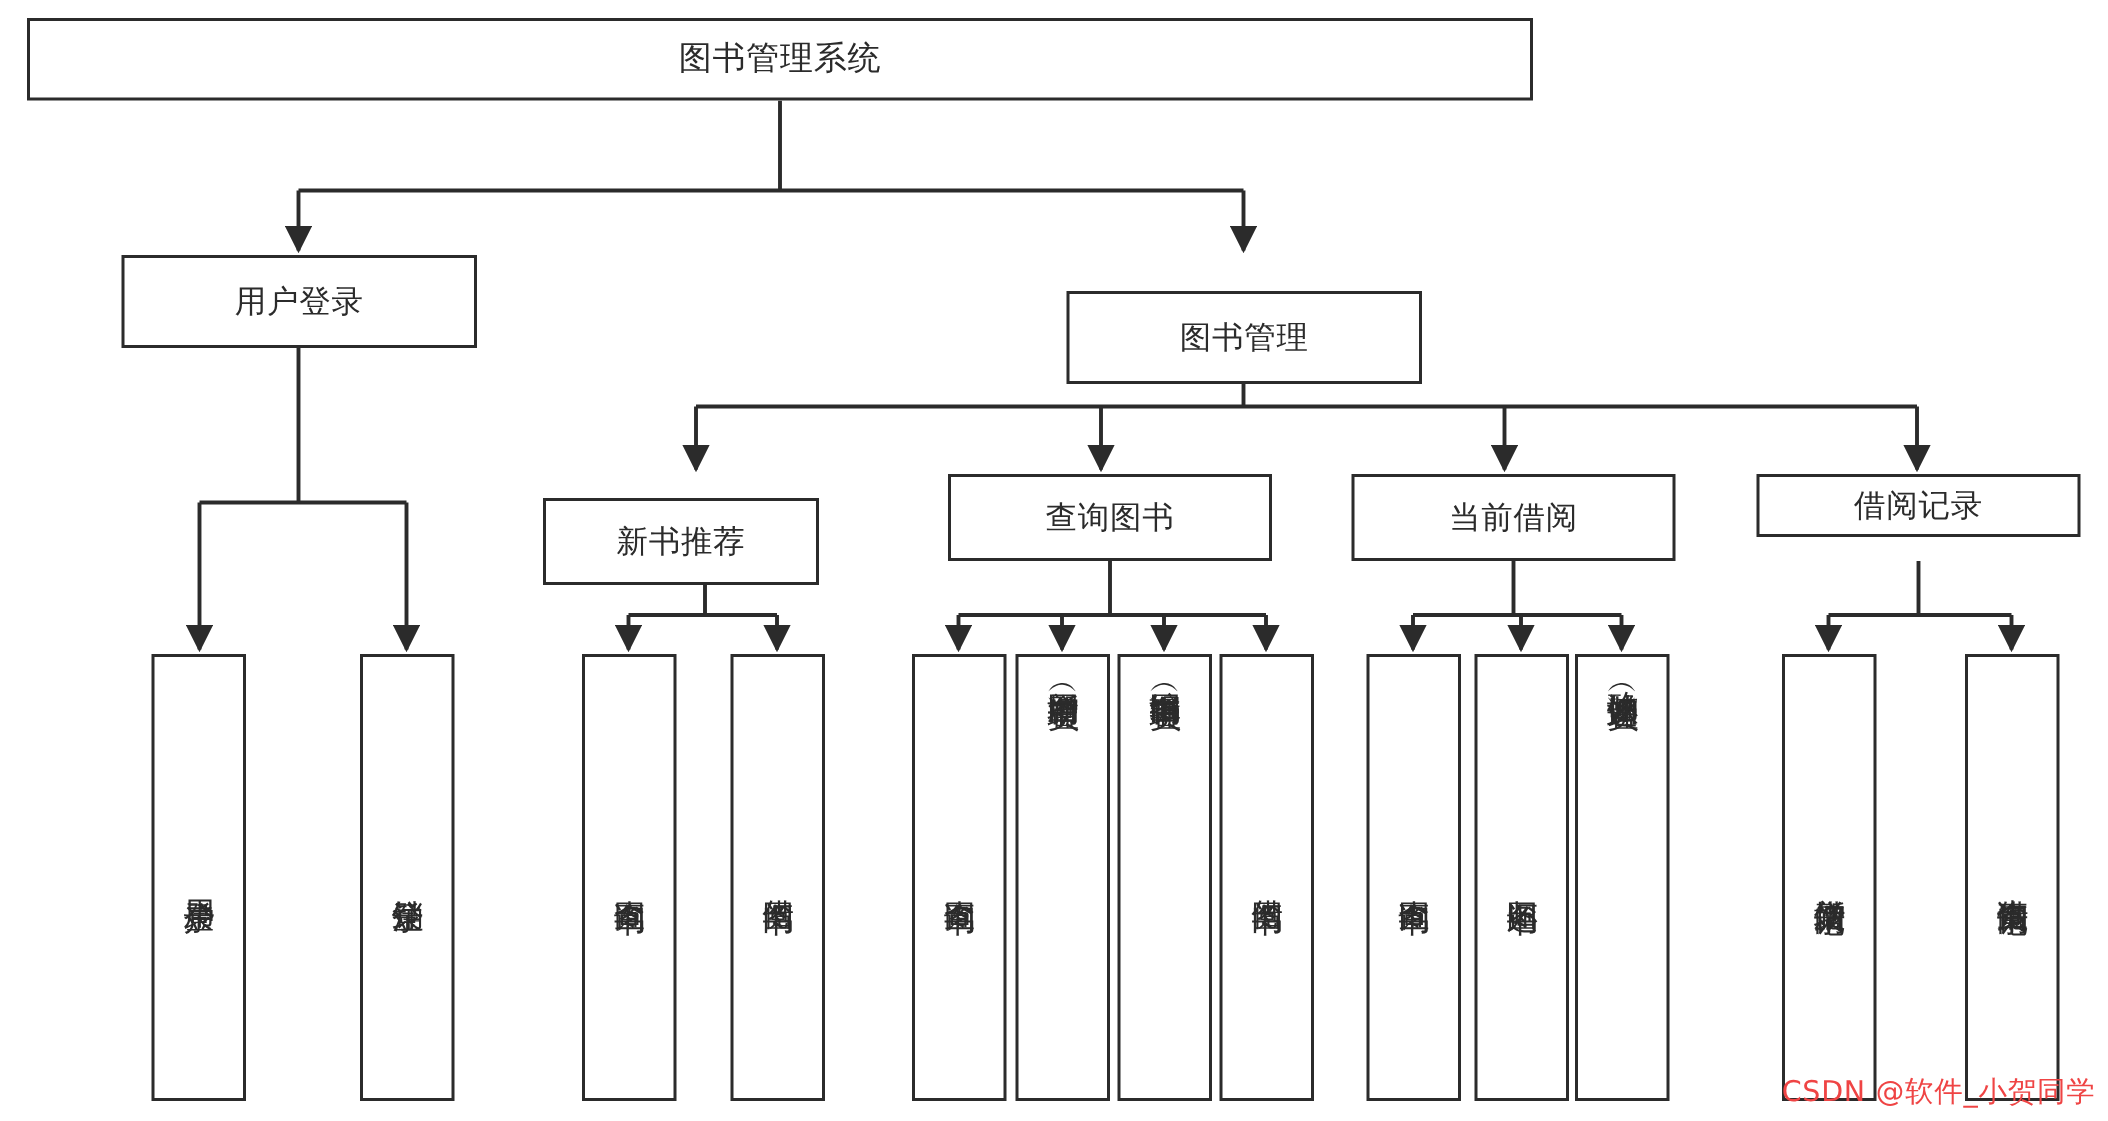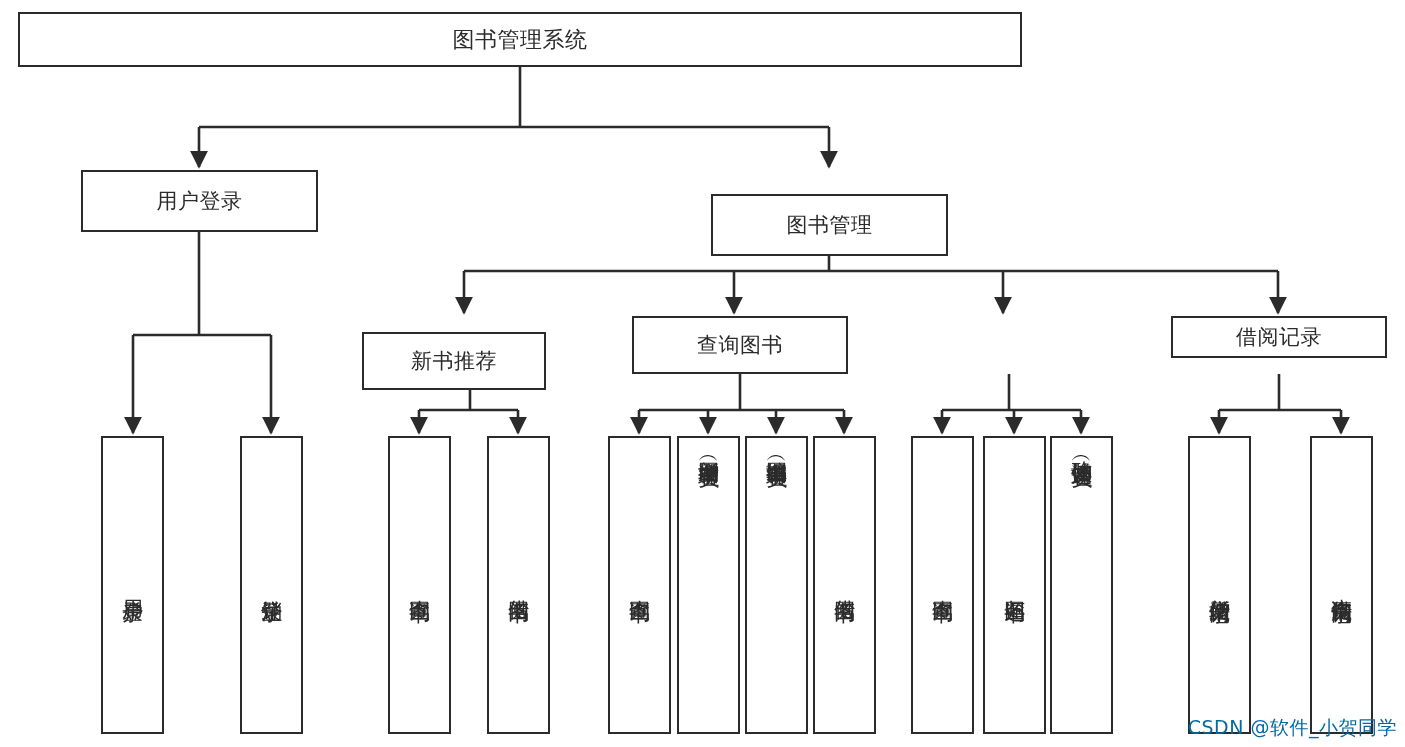--- a/index.html
+++ b/index.html
@@ -64,21 +64,21 @@
   }
   .node.vert.center-v {
     align-items: center;
     padding-top: 0;
   }
   #watermark {
     position: absolute;
     right: 8px;
     bottom: 6px;
     font-size: 19px;
-    color: #0369a1;
+    color: #ef4444;
     letter-spacing: 0.5px;
     white-space: nowrap;
     user-select: none;
   }
 </style>
 </head>
 <body>
 
 <div id="canvas">
 
@@ -135,20 +135,23 @@
   <div class="node horiz" id="n-l2_book" style="left: 711px; top: 170px; width: 237px; height: 62px; margin-top: 24px;">
     <span class="label">图书管理</span>
   </div>
 
   <div class="node horiz" id="n-l3_new" style="left: 362px; top: 332px; width: 184px; height: 58px;">
     <span class="label">新书推荐</span>
   </div>
   <div class="node horiz" id="n-l3_borrow" style="left: 632px; top: 316px; width: 216px; height: 58px;">
     <span class="label">查询图书</span>
   </div>
+  <div class="node horiz" id="n-l3_current" style="left: 901px; top: 316px; width: 216px; height: 58px;">
+    <span class="label">当前借阅</span>
+  </div>
   <div class="node horiz" id="n-l3_record" style="left: 1171px; top: 316px; width: 216px; height: 42px;">
     <span class="label">借阅记录</span>
   </div>
 
   <div class="node vert center-v" id="n-leaf_user_login" style="left: 101px; top: 436px; width: 63px; height: 298px;">
     <span class="label">用户登录</span>
   </div>
   <div class="node vert center-v" id="n-leaf_user_logout" style="left: 240px; top: 436px; width: 63px; height: 298px;">
     <span class="label">注销登录</span>
   </div>

